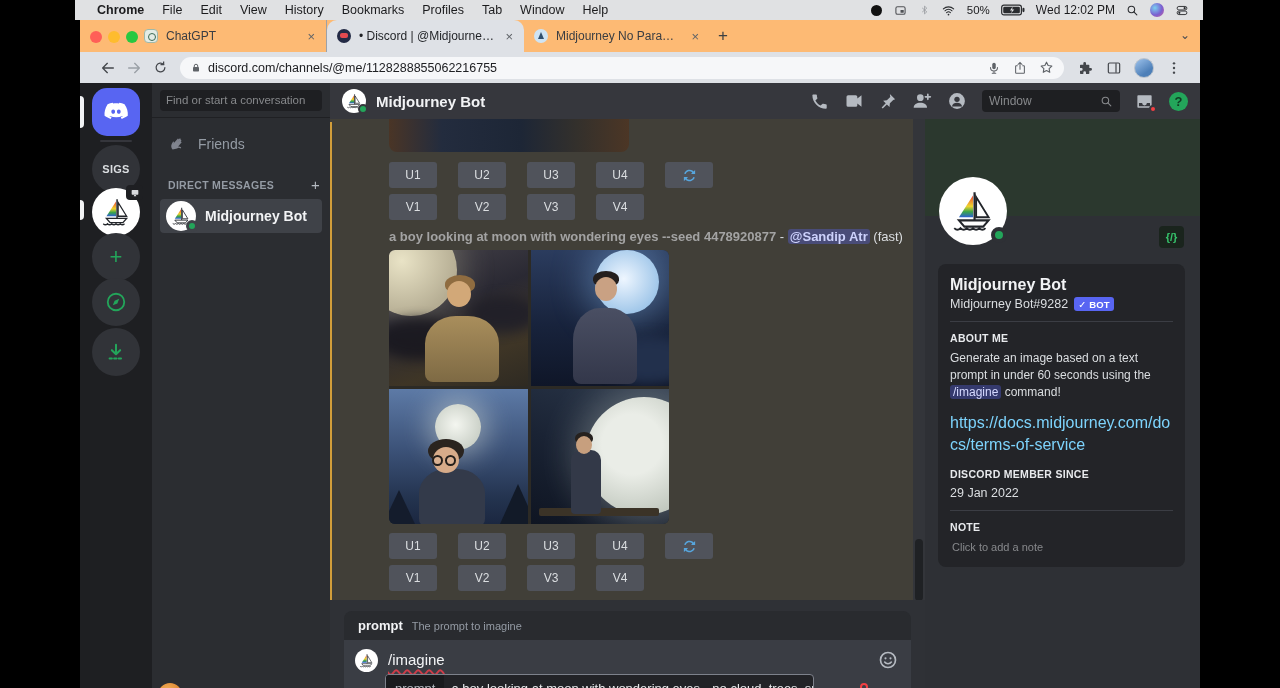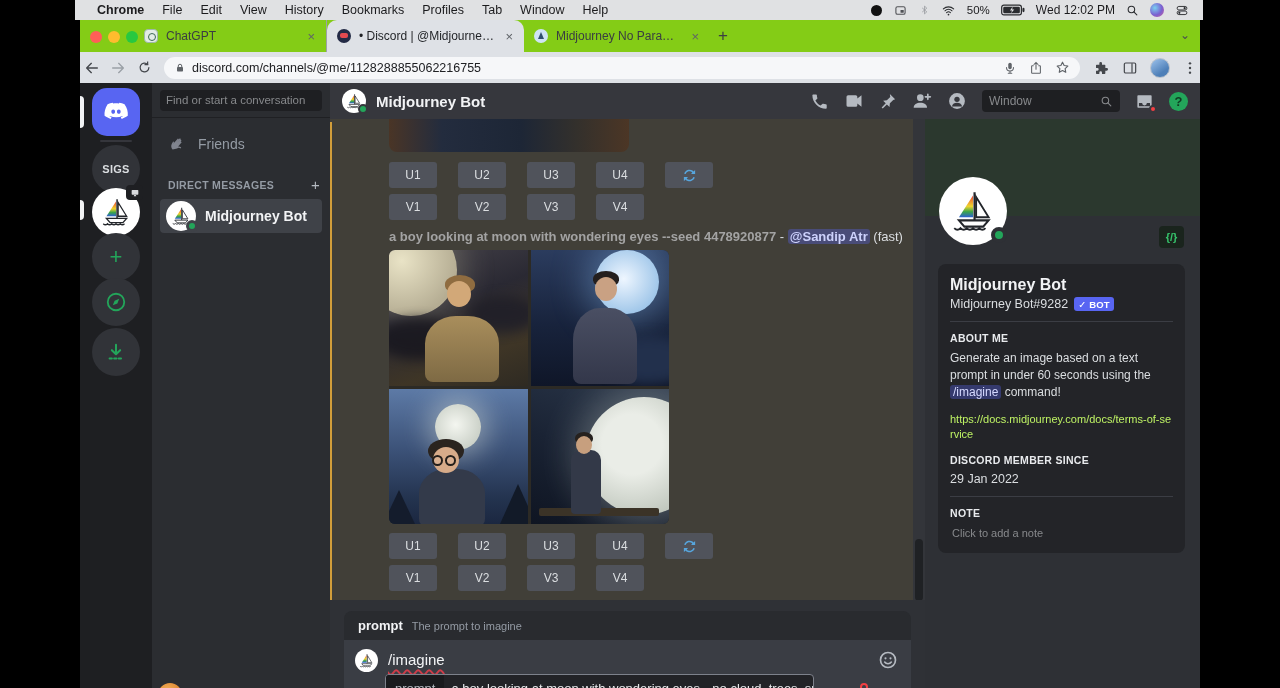--- a/index.html
+++ b/index.html
@@ -11,42 +11,42 @@
     display:flex;align-items:center;padding:0 14px 0 22px;font-size:12.5px;color:#1b1b1d;}
   .mb-app{font-weight:700;margin-right:18px;}
   .mb-item{margin-right:18px;}
   .mb-status{margin-left:auto;display:flex;align-items:center;gap:11px;}
   .rec-dot{width:11px;height:11px;border-radius:50%;background:#111;}
   .mb-clock{font-size:12px;}
   .siri{width:14px;height:14px;border-radius:50%;background:radial-gradient(circle at 35% 35%,#7ad0f0,#7a5fd0 55%,#d05f9a);}
 
   
   .window{position:absolute;left:80px;top:20px;width:1120px;height:668px;background:#b7bac0;}
-  .tabstrip{position:relative;height:32px;background:#84cc16;}
+  .tabstrip{position:relative;height:32px;background:#fdba74;}
   .tl{position:absolute;top:11px;width:12px;height:12px;border-radius:50%;}
   .tl.r{left:10px;background:#ff5f57;}.tl.y{left:28px;background:#febc2e;}.tl.g{left:46px;background:#28c840;}
   .tabs{position:absolute;left:54px;top:0;height:32px;display:flex;align-items:flex-end;}
   .tab{position:relative;height:32px;display:flex;align-items:center;padding:0 8px 0 10px;
     font-size:12px;color:#3a3d42;}
   .tab .title{white-space:nowrap;overflow:hidden;text-overflow:ellipsis;flex:1;}
   .tab.inactive{border-right:1px solid #9da1a8;}
   .tab.active{background:#dee1e6;border-radius:10px 10px 0 0;border-right:none;color:#1f2125;}
   .tab .close{margin-left:8px;color:#5f6368;font-size:13px;line-height:1;padding:1px 3px;}
   .fav{width:14px;height:14px;margin-right:8px;flex:0 0 auto;}
   .fav-gpt{border-radius:4px;background:#e3ece6;border:1px solid #9fb8a9;position:relative;}
   .fav-gpt:after{content:"";position:absolute;left:3px;top:3px;width:6px;height:6px;border:1.5px solid #3d6b55;border-radius:50%;}
   .fav-dc{border-radius:50%;background:#232a45;position:relative;}
   .fav-dc:after{content:"";position:absolute;left:3px;top:4px;width:8px;height:5px;background:#e34a50;border-radius:2px;}
   .fav-mj{border-radius:50%;background:#cfe4f4;position:relative;}
   .fav-mj:after{content:"";position:absolute;left:4px;top:3px;width:0;height:0;
     border-left:3px solid transparent;border-right:3px solid transparent;border-bottom:7px solid #31506e;}
   .newtab{width:26px;height:32px;display:flex;align-items:center;justify-content:center;font-size:17px;color:#3c4043;}
   .tab-chevron{position:absolute;right:10px;top:8px;font-size:12px;color:#4a4d52;}
 
-  .toolbar{position:relative;height:31px;background:#dee1e6;display:flex;align-items:center;padding:0 2px;gap:6px;}
+  .toolbar{position:relative;height:31px;background:#dee1e6;display:flex;align-items:center;padding:0 18px;gap:6px;}
   .nav-ic{width:20px;height:20px;display:flex;align-items:center;justify-content:center;color:#44474c;}
   .nav-ic.dis{color:#9aa0a6;}
   .omnibox{flex:1;height:22px;background:#f6f7f9;border-radius:11px;display:flex;align-items:center;
     padding:0 10px;margin:0 4px;}
   .omnibox .url{font-size:12.5px;color:#202124;margin-left:6px;}
   .omni-right{margin-left:auto;display:flex;align-items:center;gap:12px;color:#5f6368;}
   .tb-right{display:flex;align-items:center;gap:12px;margin-left:4px;color:#44474c;}
   .tb-avatar{width:20px;height:20px;border-radius:50%;background:linear-gradient(145deg,#9ec3ec,#4d7fb8 70%);border:1px solid #b9c2cc;}
 
   
@@ -178,21 +178,21 @@
   .slashbadge{position:absolute;right:16px;top:107px;width:25px;height:22px;background:#1a241d;border-radius:4px;
     color:#36c26b;font-size:11px;font-weight:700;display:flex;align-items:center;justify-content:center;}
   .pcard{position:absolute;left:13px;top:145px;width:247px;background:#232428;border-radius:8px;padding:12px 12px 14px;}
   .pname{color:#f2f3f5;font-size:16px;font-weight:700;}
   .puser{margin-top:3px;color:#dbdee1;font-size:12.5px;display:flex;align-items:center;gap:6px;}
   .botbadge{background:#5865f2;color:#fff;font-size:9.5px;font-weight:700;border-radius:3px;padding:1.5px 4px;letter-spacing:.2px;}
   .pdiv{height:1px;background:#3b3d44;margin:10px 0;}
   .plabel{color:#e8eaed;font-size:10.5px;font-weight:700;letter-spacing:.3px;}
   .pabout{margin-top:6px;color:#dbdee1;font-size:12px;line-height:1.4;}
   .codechip{background:rgba(88,101,242,.35);color:#d5d9ff;border-radius:3px;padding:0 3px;}
-  .plink{margin-top:12px;color:#bef264;font-size:11px;line-height:1.35;word-break:break-all;}
+  .plink{margin-top:12px;color:#7dd3fc;font-size:16px;line-height:1.35;word-break:break-all;}
   .pvalue{margin-top:6px;color:#dbdee1;font-size:12.5px;}
   .pnote{margin-top:8px;color:#87898c;font-size:11px;padding-left:2px;}
   .mt12{margin-top:12px;}
   .ic{display:block;}
 </style>
 </head>
 <body>
 
 <svg width="0" height="0" style="position:absolute">
   <defs>

